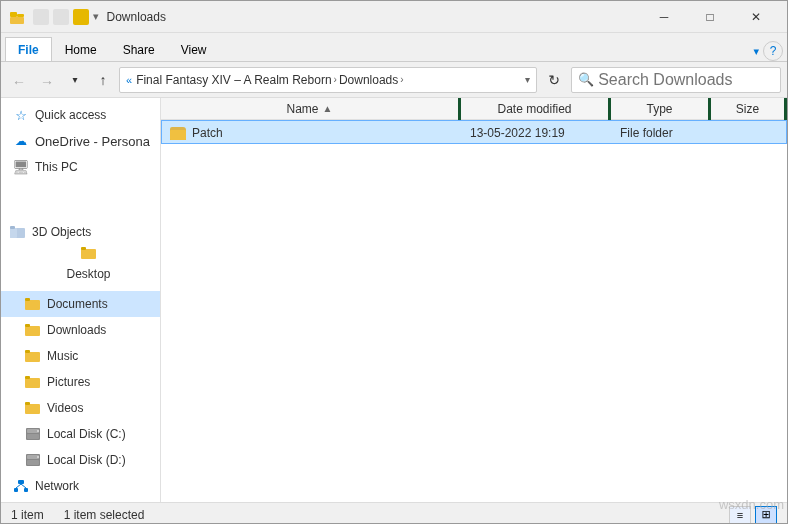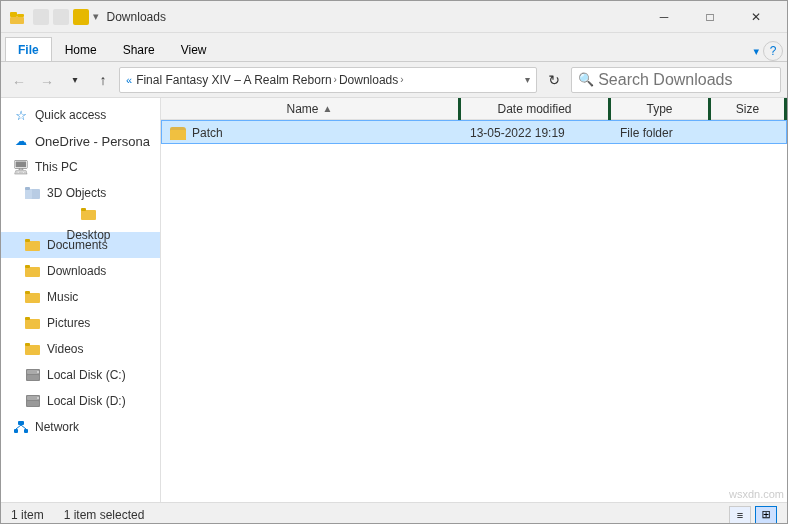--- a/index.html
+++ b/index.html
@@ -190,21 +190,21 @@
     .sidebar-item {
       display: flex;
       align-items: center;
       height: 26px;
       padding: 0 8px 0 12px;
       cursor: pointer;
       gap: 6px;
       font-size: 12px;
       color: #333;
     }
-    .sidebar-item.active { background: #cce5ff; }
+    .sidebar-item.active { background: #cce5ff; margin-top: 20px; }
     .sidebar-item.section-header {
       color: #333;
       font-size: 12px;
     }
     .sidebar-icon {
       width: 16px;
       height: 16px;
       flex-shrink: 0;
       display: flex;
       align-items: center;
@@ -324,23 +324,23 @@
       display: flex;
       align-items: center;
       justify-content: center;
       font-size: 11px;
     }
     .view-btn.active { background: #cce0ff; border-color: #0078d7; }
 
     
     .watermark {
       position: absolute;
-      bottom: 24px;
+      bottom: 12px;
       right: 4px;
-      font-size: 11px;
+      font-size: 13px;
       color: #aaa;
       opacity: 0.6;
     }
   </style>
 </head>
 <body>
 
 <div class="title-bar">
   <div class="title-bar-icons-left">
     <div class="title-bar-icon">
@@ -410,21 +410,21 @@
     <div class="sidebar-item">
       <span class="sidebar-icon icon-cloud">☁</span>
       <span style="font-size:13px;">OneDrive - Persona</span>
     </div>
 
     <div class="sidebar-item section-header">
       <span class="sidebar-icon icon-pc">🖥</span>
       <span>This PC</span>
     </div>
 
-    <div class="sidebar-item" style="padding-left:24px;">
+    <div class="sidebar-item" style="padding-left:9px;margin-top:39px;">
       <span class="sidebar-icon">
         <svg width="16" height="14" viewBox="0 0 16 14">
             <rect x="0" y="3" width="15" height="10" rx="1" fill="#b8cce4"></rect>
             <rect x="0" y="3" width="7" height="10" rx="1" fill="#c5d7ec"></rect>
             <rect x="0" y="1" width="5" height="3" rx="1" fill="#a0b8d4"></rect>
           </svg>
       </span>
       <span>3D Objects</span>
     </div>
 

